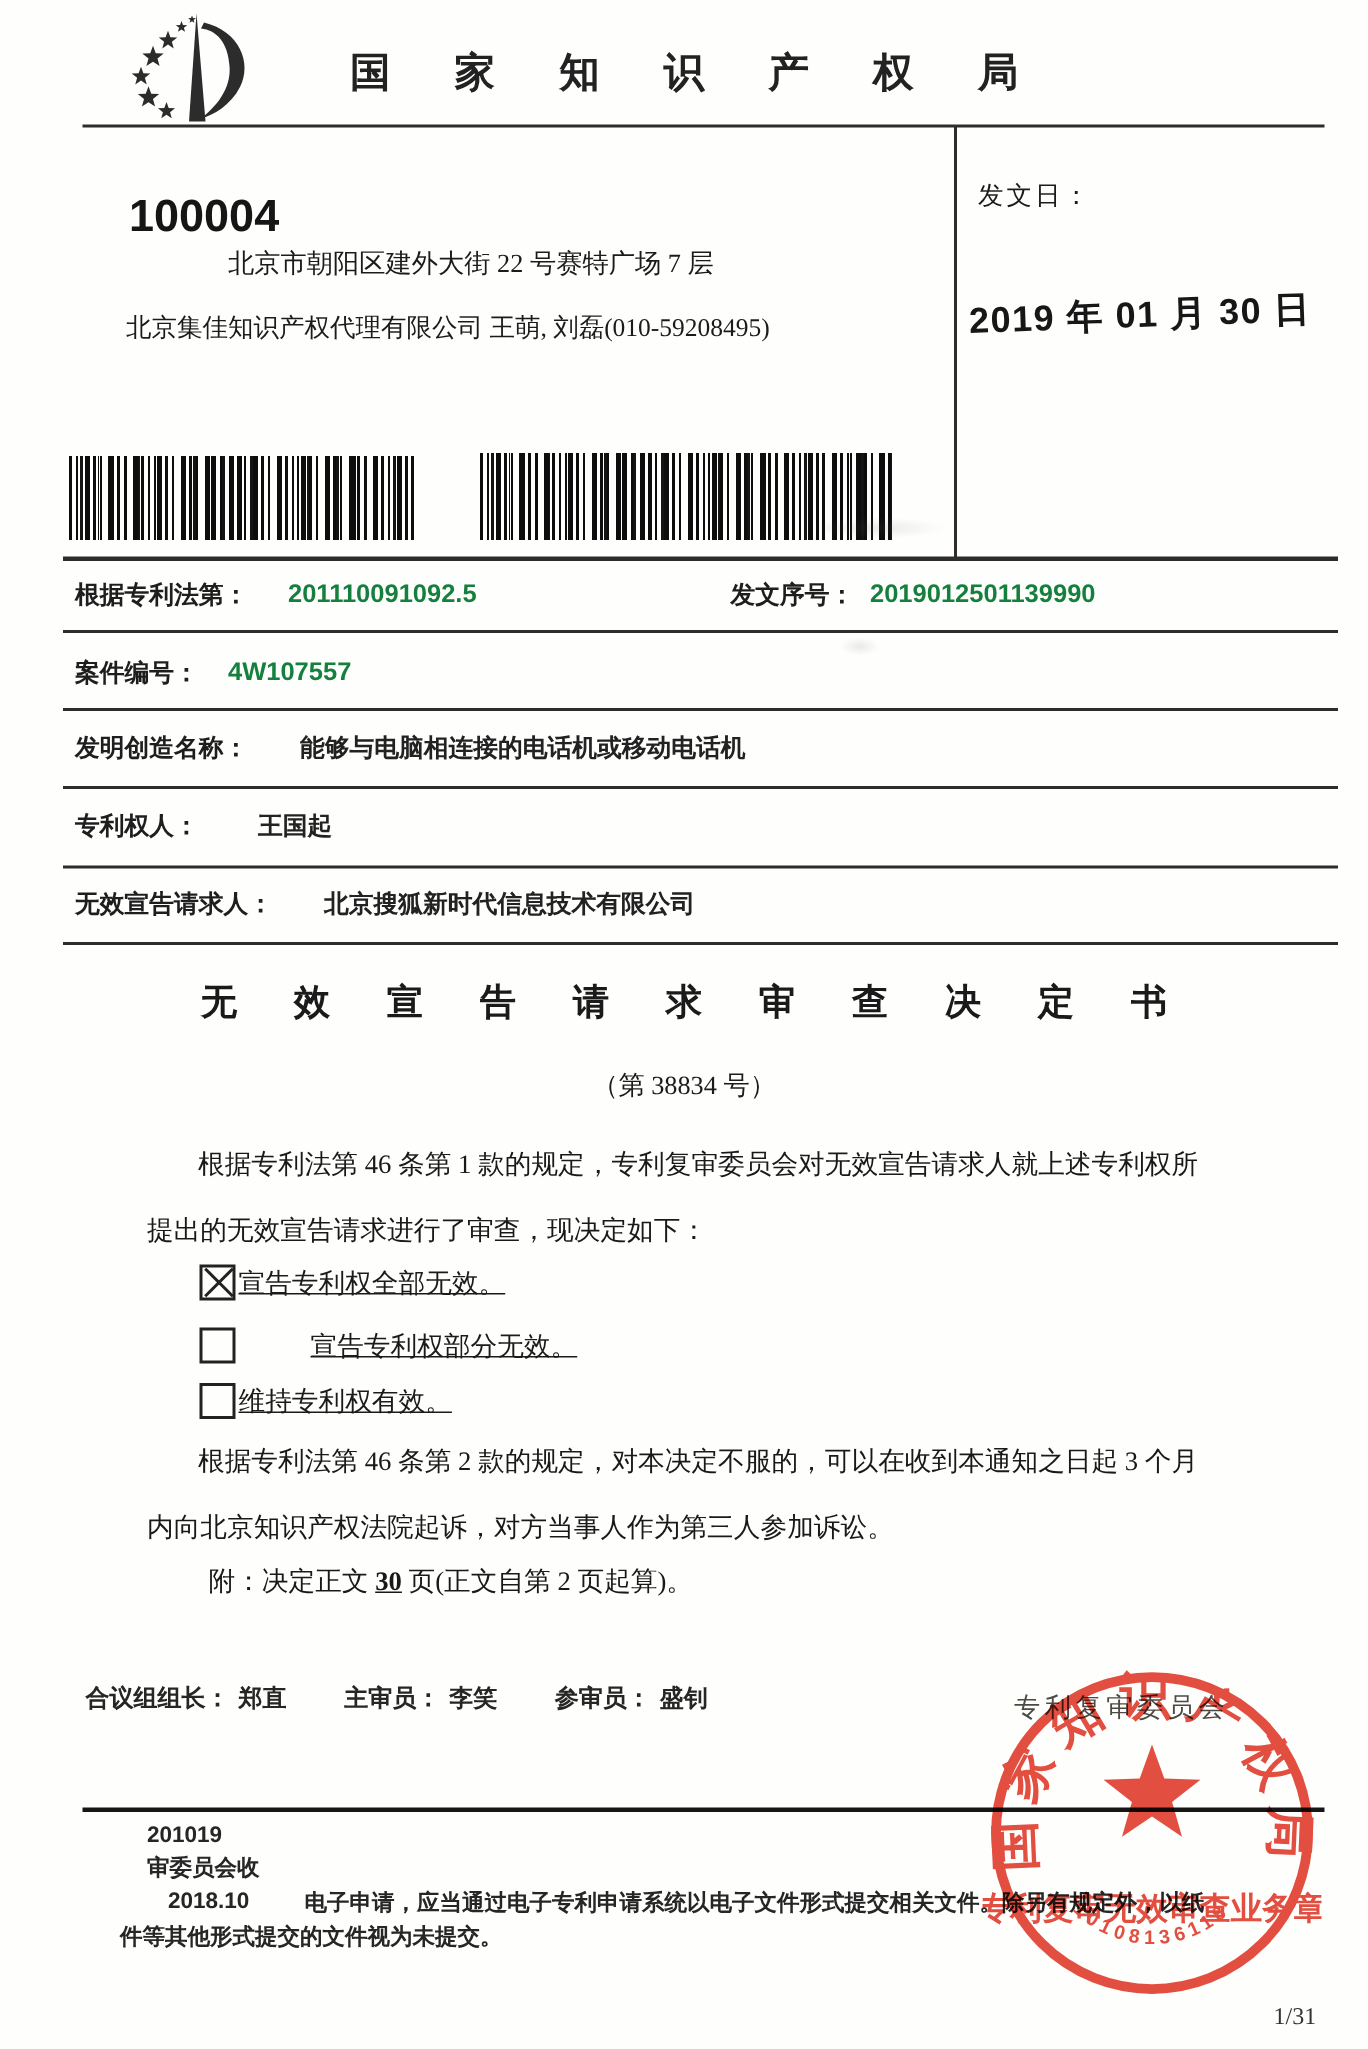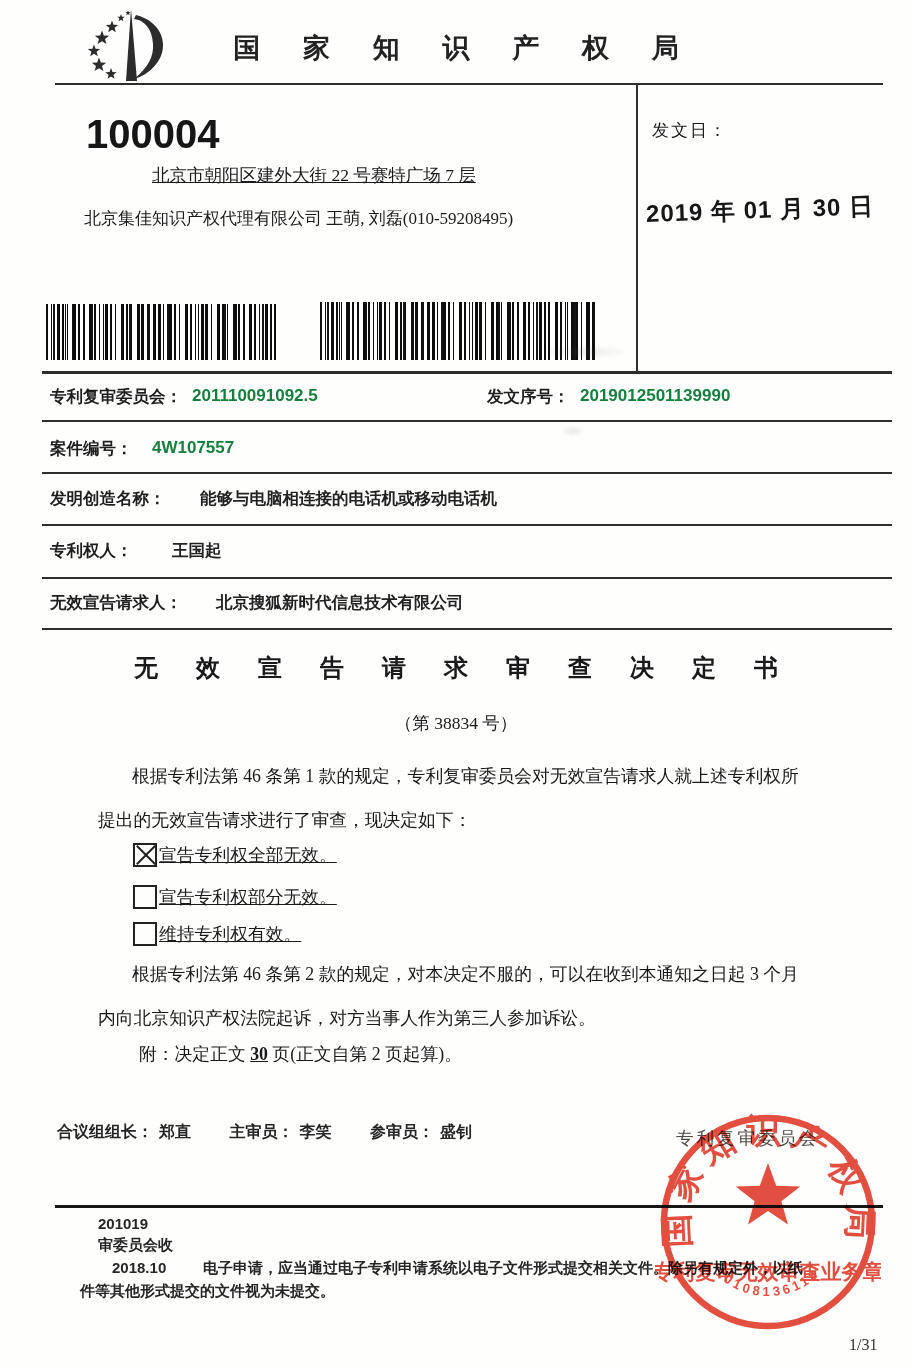--- a/index.html
+++ b/index.html
@@ -9,22 +9,22 @@
     font-family:"Liberation Serif","DejaVu Serif",serif;color:#1b1b1b;
   }
   .abs{position:absolute;}
   .sans{font-family:"Liberation Sans","DejaVu Sans",sans-serif;}
   .rule{position:absolute;background:#2e2d2b;height:2px;}
   
   .agency-title{top:30px;left:0;width:912px;text-align:center;font-size:27px;font-weight:700;
     letter-spacing:18px;text-indent:18px;color:#222;}
   .logo{left:84px;top:8px;width:96px;height:82px;}
   
-  .postal{left:86px;top:112px;font-size:40px;font-weight:700;color:#161616;}
-  .addr1{left:152px;top:163px;font-size:17.5px;text-decoration:underline;}
+  .postal{left:86px;top:128px;font-size:30px;font-weight:700;color:#161616;}
+  .addr1{left:152px;top:163px;font-size:17.5px;}
   .addr2{left:84px;top:207px;font-size:17px;}
   .vdiv{left:636px;top:84px;width:2px;height:288px;background:#2e2d2b;position:absolute;}
   .dispatch-label{left:652px;top:119px;font-size:17px;letter-spacing:2px;}
   .dispatch-date{left:646px;top:194px;font-size:24px;font-weight:700;transform:rotate(-2deg);
     letter-spacing:1px;color:#171717;}
   
   .barcode{position:absolute;top:304px;height:56px;
     background-image:
       repeating-linear-gradient(90deg,#0d0d0d 0 2px,transparent 2px 5px,#0d0d0d 5px 6px,transparent 6px 11px,#0d0d0d 11px 14px,transparent 14px 16px),
       repeating-linear-gradient(90deg,#0d0d0d 0 1px,transparent 1px 7px,#141414 7px 9px,transparent 9px 19px);
@@ -88,21 +88,21 @@
   <div class="vdiv"></div>
   <div class="abs postal sans">100004</div>
   <div class="abs addr1">北京市朝阳区建外大街 22 号赛特广场 7 层</div>
   <div class="abs addr2">北京集佳知识产权代理有限公司  王萌, 刘磊(010-59208495)</div>
   <div class="abs dispatch-label">发文日：</div>
   <div class="abs dispatch-date sans">2019 年 01 月 30 日</div>
   <div class="barcode bc1"></div>
   <div class="barcode bc2"></div>
 
   <div class="rule" style="top:371px;left:42px;width:850px;height:3px;"></div>
-  <div class="abs flabel" style="left:50px;top:386px;">专利复审委员会：</div>
+  <div class="abs flabel" style="left:50px;top:386px;">根据专利法第：</div>
   <div class="abs fnum" style="left:192px;top:386px;">201110091092.5</div>
   <div class="abs flabel" style="left:487px;top:386px;">发文序号：</div>
   <div class="abs fnum" style="left:580px;top:386px;">2019012501139990</div>
 
   <div class="rule" style="top:420px;left:42px;width:850px;"></div>
   <div class="abs flabel" style="left:50px;top:438px;">案件编号：</div>
   <div class="abs fnum" style="left:152px;top:438px;">4W107557</div>
 
   <div class="rule" style="top:472px;left:42px;width:850px;"></div>
   <div class="abs flabel" style="left:50px;top:488px;">发明创造名称：</div>
@@ -120,21 +120,21 @@
   <div class="abs dec-title">无 效 宣 告 请 求 审 查 决 定 书</div>
   <div class="abs dec-num">（第 38834 号）</div>
 
   <div class="abs bodyline" style="left:132px;top:764px;">根据专利法第 46 条第 1 款的规定，专利复审委员会对无效宣告请求人就上述专利权所</div>
   <div class="abs bodyline" style="left:98px;top:808px;">提出的无效宣告请求进行了审查，现决定如下：</div>
 
   <div class="abs option" style="left:133px;top:843px;">
     <span class="cb checked"></span>
     <span class="lbl">宣告专利权全部无效。</span>
   </div>
-  <div class="abs option" style="left:133px;top:885px;">
+  <div class="abs option" style="left:133px;top:885px;gap:48px;">
     <span class="cb"></span>
     <span class="lbl">宣告专利权部分无效。</span>
   </div>
   <div class="abs option" style="left:133px;top:922px;">
     <span class="cb"></span>
     <span class="lbl">维持专利权有效。</span>
   </div>
 
   <div class="abs bodyline" style="left:132px;top:962px;">根据专利法第 46 条第 2 款的规定，对本决定不服的，可以在收到本通知之日起 3 个月</div>
   <div class="abs bodyline" style="left:98px;top:1006px;">内向北京知识产权法院起诉，对方当事人作为第三人参加诉讼。</div>

